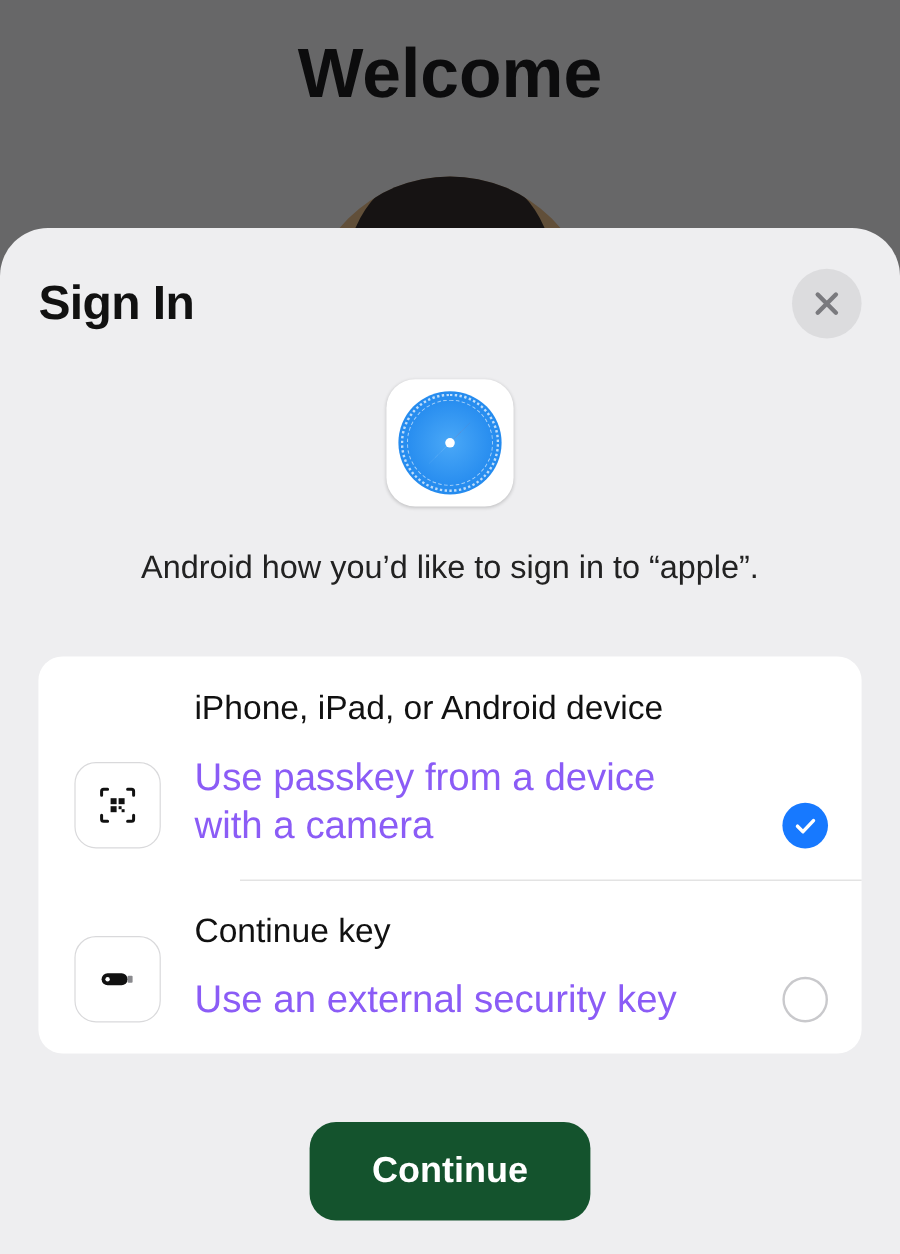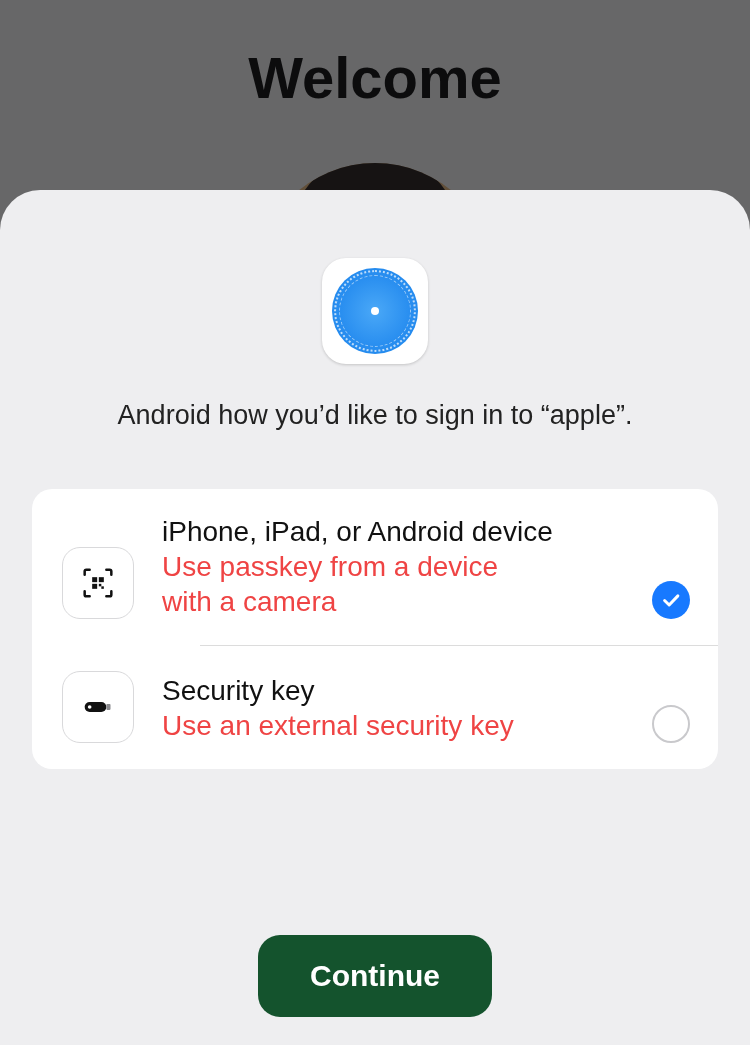--- a/index.html
+++ b/index.html
@@ -5,21 +5,21 @@
     * { box-sizing: border-box; margin: 0; padding: 0; font-family: -apple-system, BlinkMacSystemFont, "Segoe UI", Helvetica, Arial, sans-serif; }
     body { width: 750px; height: 1045px; background: #fff; overflow: hidden; position: relative; }
 
     
     .back-layer {
       position: absolute; inset: 0;
       background: #fff;
       display: flex; flex-direction: column; align-items: center;
     }
     .back-title {
-      margin-top: 44px;
+      margin-top: 28px;
       font-size: 58px;
       font-weight: 700;
       color: #111;
     }
     .avatar {
       margin-top: 52px;
       width: 240px; height: 240px;
       border-radius: 120px;
       background: #efc084;
       position: relative;
@@ -113,21 +113,21 @@
       width:72px; height:72px;
       border-radius:18px;
       background:#fff;
       border:1px solid #d9d9db;
       display:flex; align-items:center; justify-content:center;
       flex-shrink:0;
     }
     .option-iconbox svg { width:40px; height:40px; }
     .option-text { flex:1; }
     .option-title { font-size:28px; font-weight:500; color:#111; line-height:1.2; }
-    .option-sub { font-size:28px; color:#ef4444; margin-top:0; line-height:1.25; max-width: 390px;}
+    .option-sub { font-size:32px; color:#8b5cf6; margin-top:20px; line-height:1.25; max-width: 390px;}
     .radio {
       width:38px; height:38px; border-radius:50%;
       flex-shrink:0;
     }
     .radio.unselected { border:2.5px solid #c9c9cc; }
     .radio.selected {
       background:#1779ff;
       display:flex; align-items:center; justify-content:center;
       border: none;
     }
@@ -154,20 +154,28 @@
 
 <div class="back-layer">
   <div class="back-title">Welcome</div>
   <div class="avatar">
     <div class="hair"></div>
   </div>
 </div>
 <div class="dimmer"></div>
 
 <div class="sheet">
+  <div class="sheet-header">
+    <div class="sheet-title">Sign In</div>
+    <div class="close-btn">
+      <svg viewBox="0 0 24 24">
+        <path d="M5 5 L19 19 M19 5 L5 19" stroke="#7a7a7e" stroke-width="3.4" stroke-linecap="round" fill="none"></path>
+      </svg>
+    </div>
+  </div>
 
   <div class="app-icon">
     <div class="compass-outer">
       <div class="outer-ticks"></div>
       <div class="compass-inner-ring"></div>
       <svg class="needle" viewBox="0 0 70 70">
         <polygon points="35,35 54,16 38,32" fill="#ff4a3d"></polygon>
         <polygon points="35,35 16,54 32,38" fill="#ffffff"></polygon>
         <polygon points="54,16 35,35 41,29" fill="#d63c30"></polygon>
       </svg>
@@ -203,21 +211,21 @@
 
     <div class="option">
       <div class="option-iconbox">
         <svg viewBox="0 0 48 48">
           <rect x="8" y="18" width="26" height="12" rx="6" fill="#111"></rect>
           <circle cx="14" cy="24" r="2.2" fill="#fff"></circle>
           <rect x="34" y="20.5" width="5" height="7" rx="1" fill="#8a8a8e"></rect>
         </svg>
       </div>
       <div class="option-text">
-        <div class="option-title">Security key</div>
+        <div class="option-title">Continue key</div>
         <div class="option-sub" style="max-width:none">Use an external security key</div>
       </div>
       <div class="radio unselected"></div>
     </div>
 
   </div>
 
   <div class="spacer"></div>
 
   <button class="continue-btn">Continue</button>

